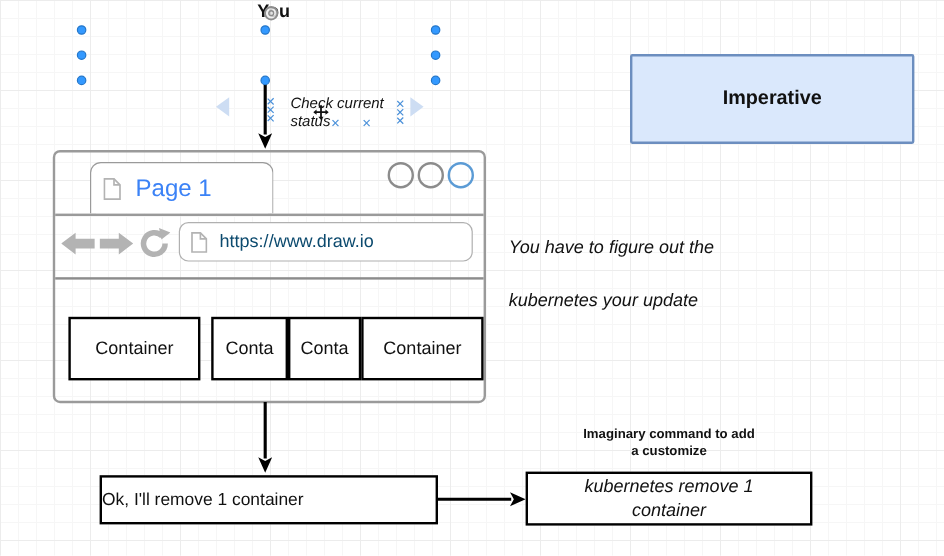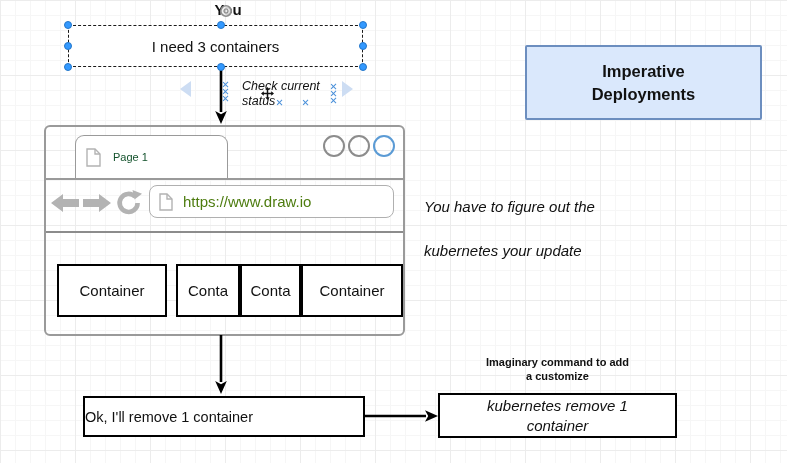--- a/index.html
+++ b/index.html
@@ -42,30 +42,30 @@
   
   .browser{
     left:44px;top:125px;width:361px;height:211px;box-sizing:border-box;
     border:2px solid #9a9a9a;border-radius:6px;background:transparent;
   }
   .tab{
     position:absolute;left:29px;top:8px;width:153px;height:43px;box-sizing:border-box;
     border:1.5px solid #9a9a9a;border-bottom:none;border-radius:9px 9px 0 0;background:#fff;
     display:flex;align-items:center;gap:12px;padding-left:10px;
   }
-  .tab-title{font-size:11px;color:#14532d;}
+  .tab-title{font-size:20px;color:#3b82f6;}
   .sep1{position:absolute;left:0;top:51px;width:100%;height:1.5px;background:#9a9a9a;}
   .sep2{position:absolute;left:0;top:104px;width:100%;height:2px;background:#8c8c8c;}
   .winbtn{position:absolute;width:22px;height:22px;box-sizing:border-box;border:2px solid #8c8c8c;border-radius:50%;background:transparent;}
   .url-bar{
     position:absolute;left:103px;top:58px;width:245px;height:33px;box-sizing:border-box;
     border:1.5px solid #b0b0b0;border-radius:8px;background:#fff;
     display:flex;align-items:center;gap:10px;padding-left:9px;
   }
-  .url-text{font-size:15px;color:#4d7c0f;white-space:nowrap;}
+  .url-text{font-size:15px;color:#0c4a6e;white-space:nowrap;}
   .cbox{
     position:absolute;top:137px;height:53px;box-sizing:border-box;background:#fff;border:2px solid #000;
     display:flex;align-items:center;justify-content:center;font-size:15px;overflow:hidden;white-space:nowrap;
   }
 
   
   .title-box{
     left:525px;top:45px;width:237px;height:75px;box-sizing:border-box;
     background:#dae8fc;border:2px solid #6c8ebf;border-radius:2px;
     display:flex;flex-direction:column;align-items:center;justify-content:center;
@@ -90,23 +90,20 @@
 <body>
 
 <div class="canvas">
 
   <div class="abs actor-label">You</div>
   <svg class="abs" style="left:219px;top:4px;z-index:4;" width="14" height="14">
     <circle cx="7" cy="7" r="5.2" fill="#ededed" fill-opacity="0.85" stroke="#8c8c8c" stroke-width="1.6"></circle>
     <circle cx="7" cy="7" r="2" fill="none" stroke="#8c8c8c" stroke-width="1.2"></circle>
   </svg>
 
-  <div class="abs request-box">
-    <span>I need 3 containers</span>
-  </div>
   <div class="abs handle" style="left:64px;top:21px;"></div>
   <div class="abs handle" style="left:217px;top:21px;"></div>
   <div class="abs handle" style="left:359px;top:21px;"></div>
   <div class="abs handle" style="left:64px;top:42px;"></div>
   <div class="abs handle" style="left:359px;top:42px;"></div>
   <div class="abs handle" style="left:64px;top:63px;"></div>
   <div class="abs handle" style="left:217px;top:63px;"></div>
   <div class="abs handle" style="left:359px;top:63px;"></div>
 
   <svg class="abs" style="left:213px;top:67px;" width="16" height="58">
@@ -181,21 +178,20 @@
     <div class="cbox" style="left:194px;width:61px;">
         <span>Conta</span>
       </div>
     <div class="cbox" style="left:255px;width:102px;">
         <span>Container</span>
       </div>
   </div>
 
   <div class="abs title-box">
     <span>Imperative</span>
-    <span>Deployments</span>
   </div>
 
   <div class="abs note">
     <span>You have to figure out the</span><br>
     <br>
     <span>kubernetes your update</span><br>
   </div>
 
   <svg class="abs" style="left:213px;top:335px;" width="16" height="60">
     <line x1="8" y1="0" x2="8" y2="47" stroke="#000" stroke-width="2.6"></line>

